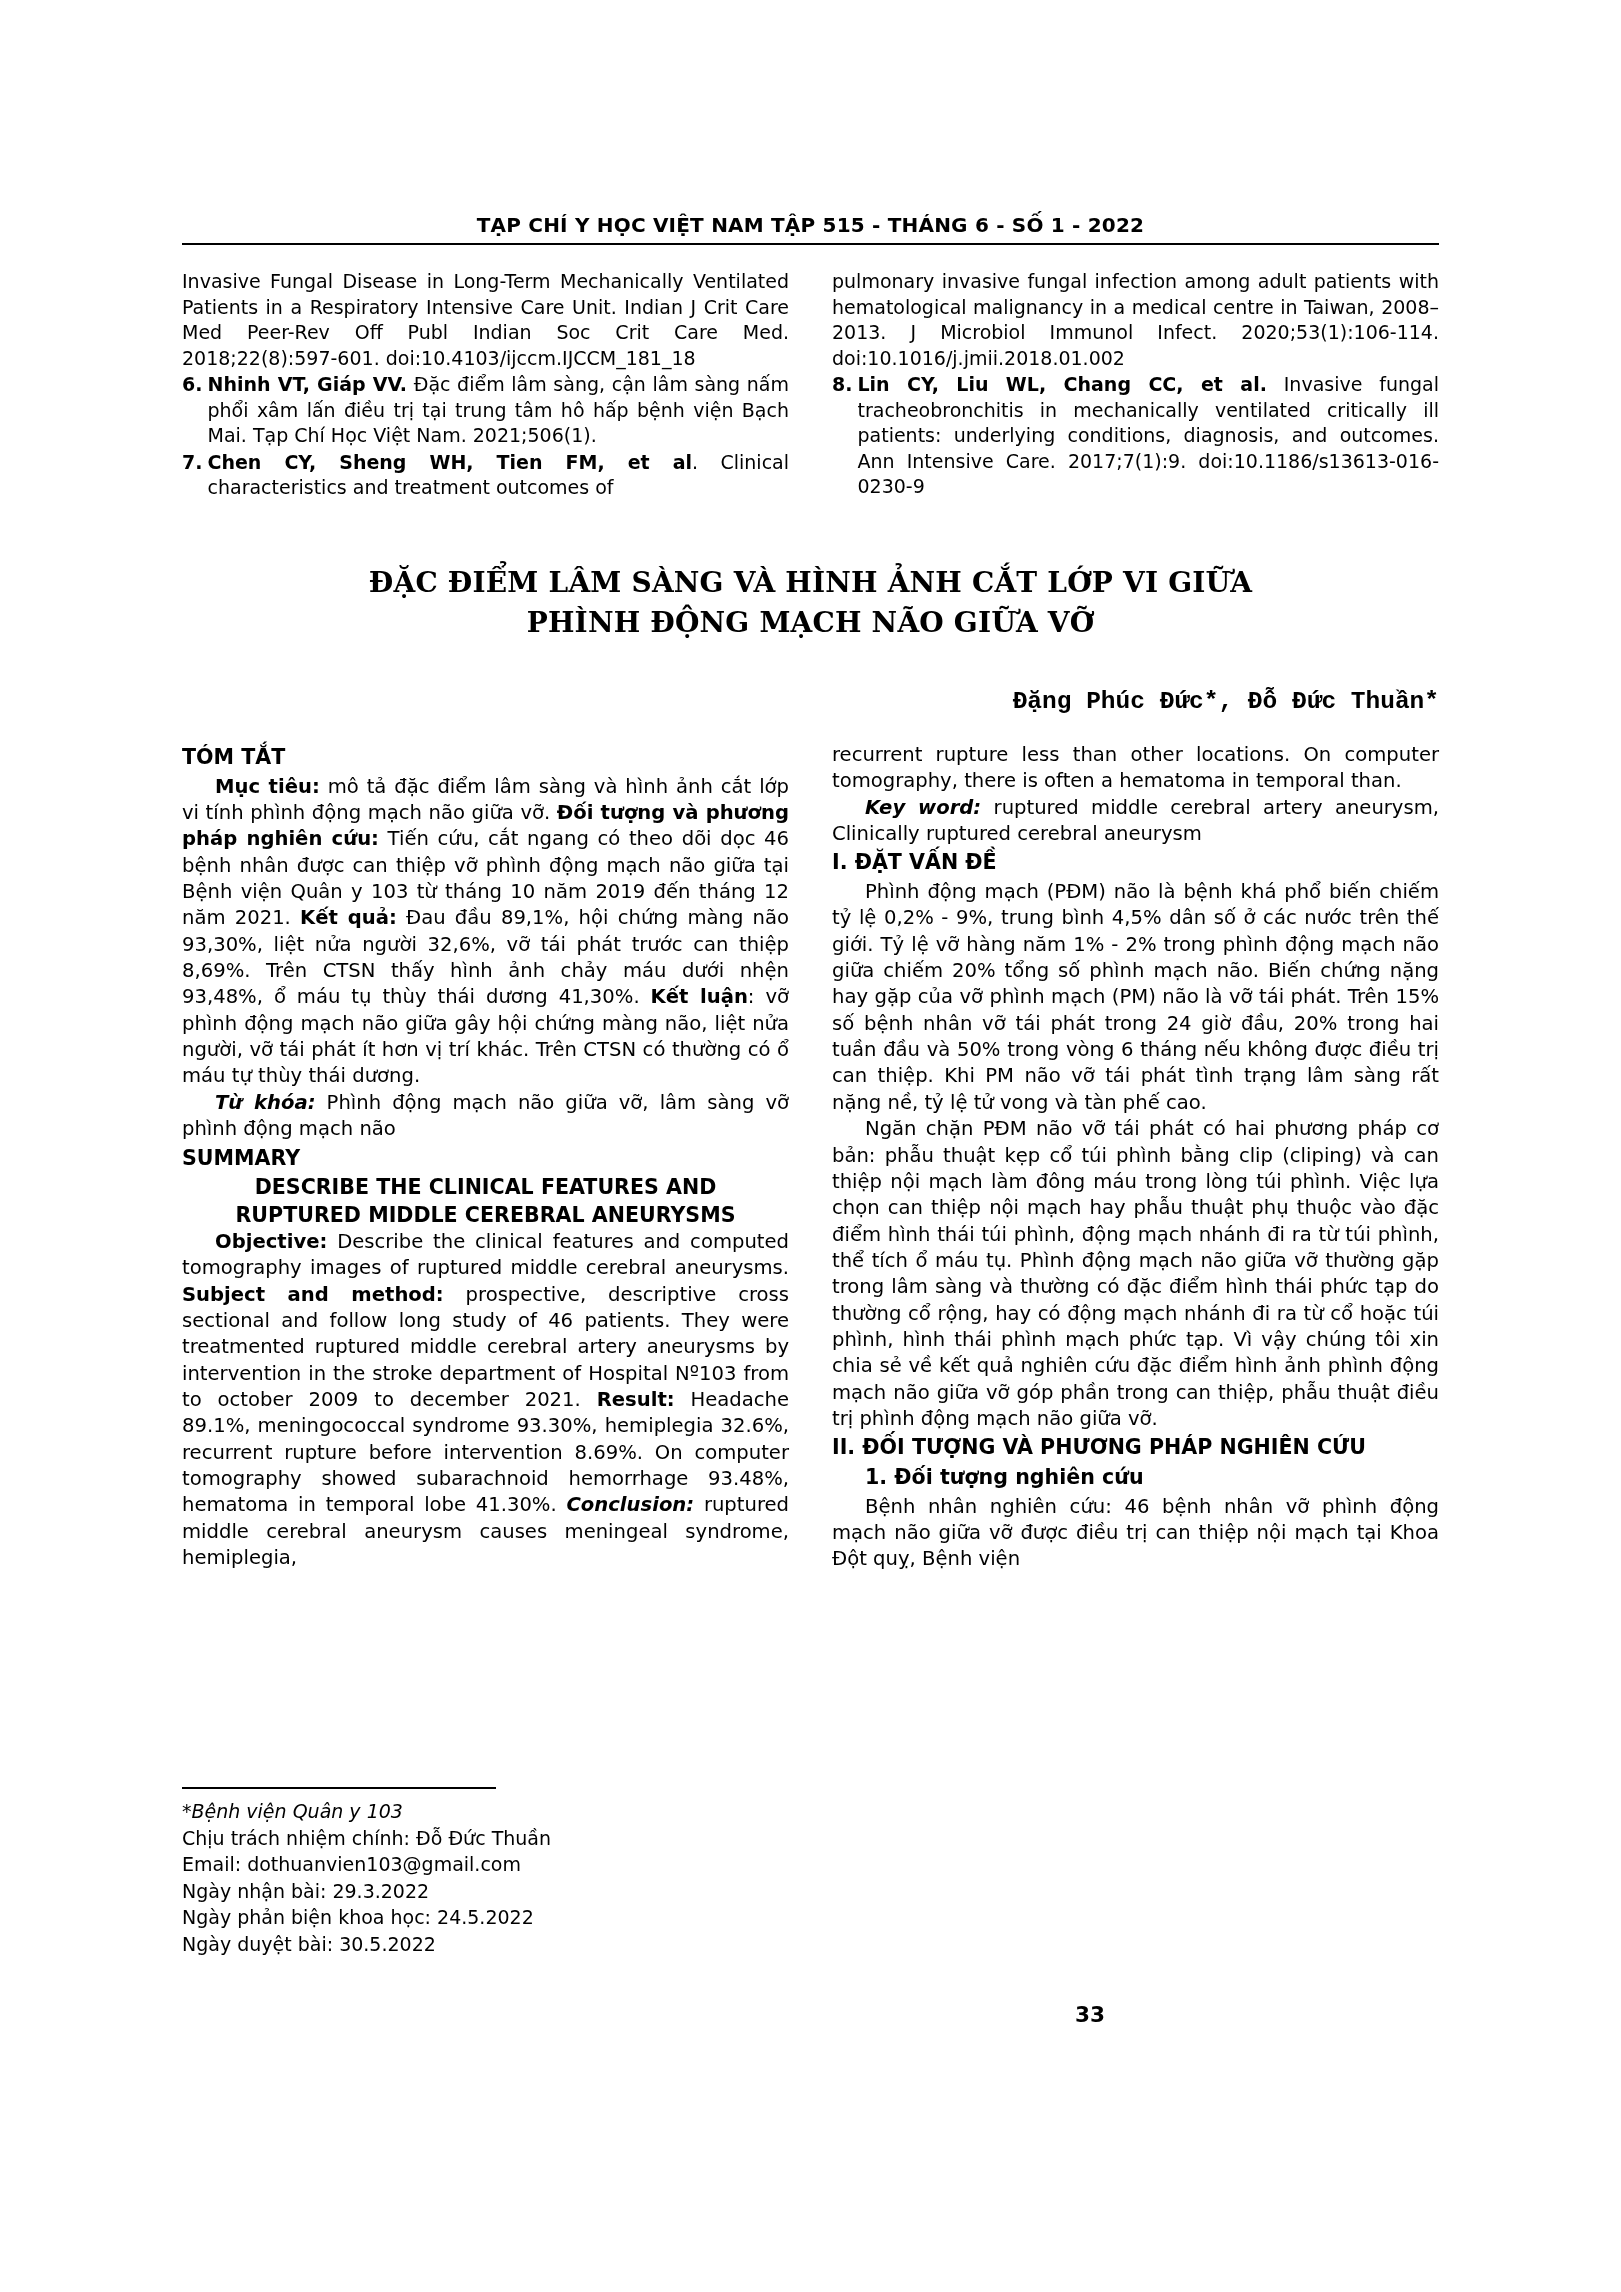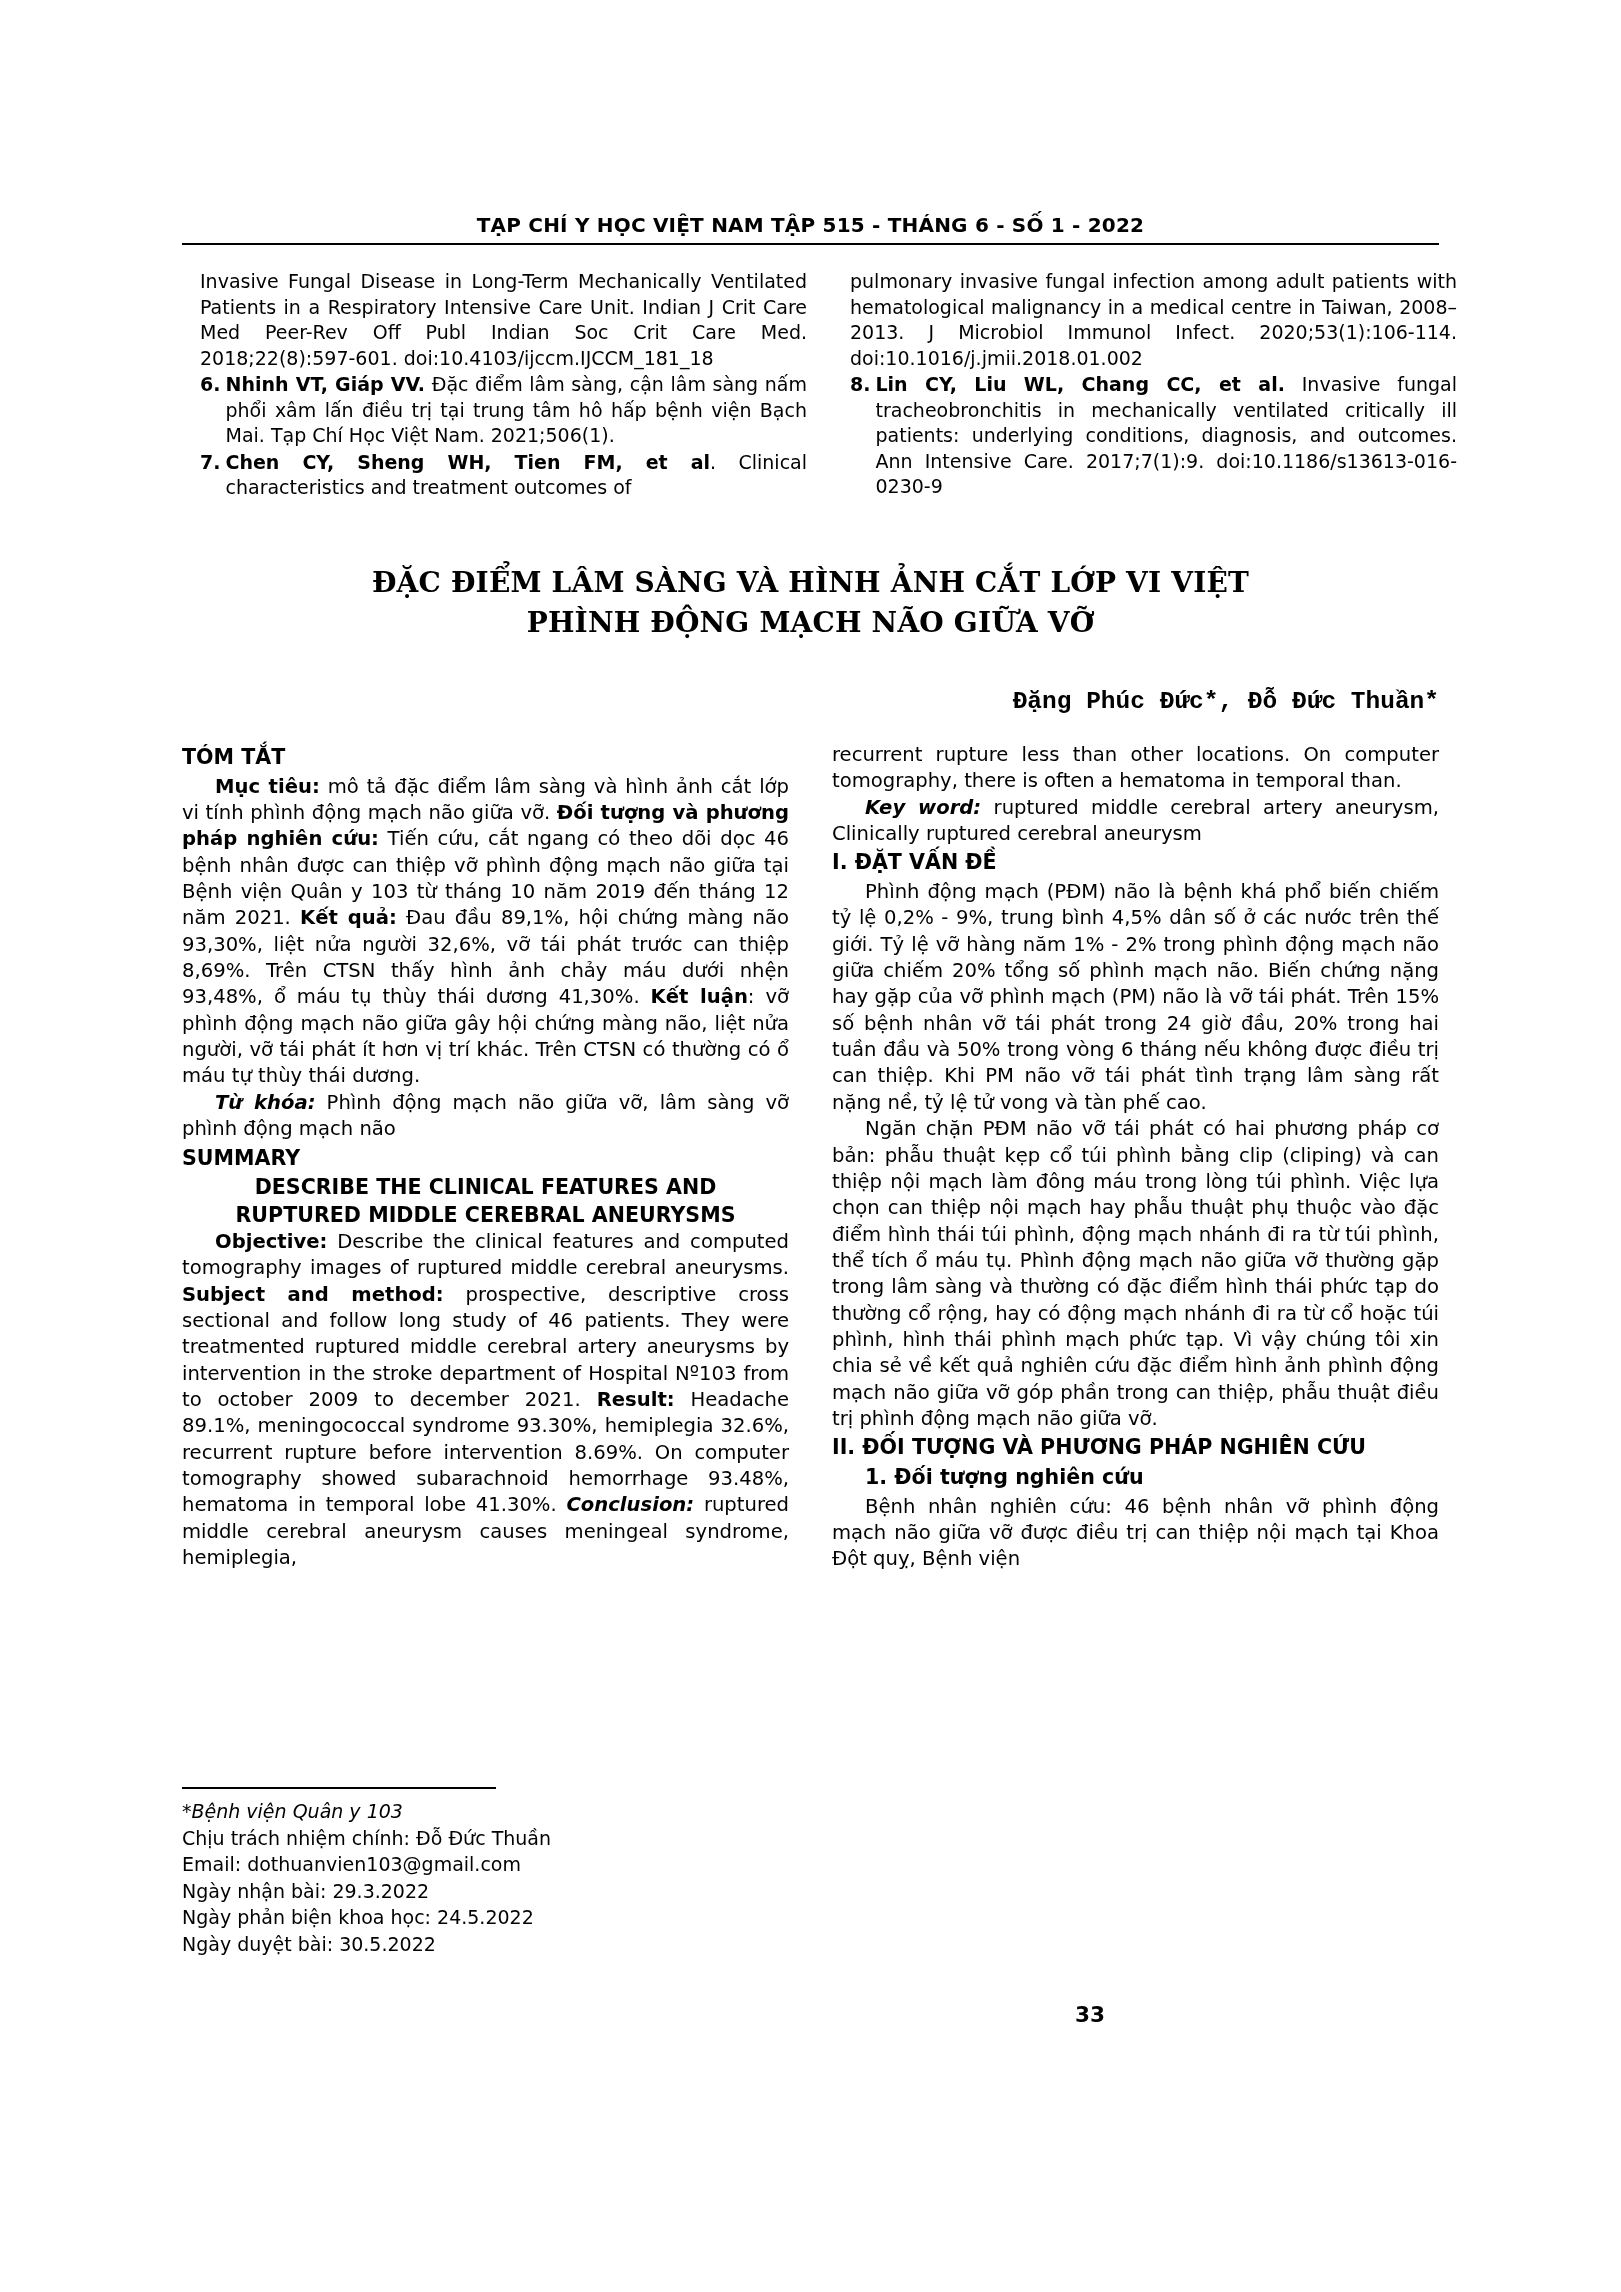--- a/index.html
+++ b/index.html
@@ -42,21 +42,20 @@
   }
 
   
   .refs {
     position: absolute;
     left: 182px;
     top: 257px;
     width: 1257px;
     display: flex;
     gap: 43px;
-    margin-left: 18px;
   }
   .refs .col {
     width: 607px;
     font-size: 19px;
     line-height: 1.345;
     text-align: justify;
   }
   .ref-item {
     display: flex;
     margin-top: 1px;
@@ -188,21 +187,21 @@
     <div class="col">
       <div class="ref-plain">pulmonary invasive fungal infection among adult patients with hematological malignancy in a medical centre in Taiwan, 2008–2013. J Microbiol Immunol Infect. 2020;53(1):106-114. doi:10.1016/j.jmii.2018.01.002</div>
       <div class="ref-item">
         <span class="ref-num">8.</span>
         <span class="ref-body"><b>Lin CY, Liu WL, Chang CC, et al.</b><span> Invasive fungal tracheobronchitis in mechanically ventilated critically ill patients: underlying conditions, diagnosis, and outcomes. Ann Intensive Care. 2017;7(1):9. doi:10.1186/s13613-016-0230-9</span></span>
       </div>
     </div>
   </div>
 
   <div class="art-title">
-    <div>ĐẶC ĐIỂM LÂM SÀNG VÀ HÌNH ẢNH CẮT LỚP VI VIỆT</div>
+    <div>ĐẶC ĐIỂM LÂM SÀNG VÀ HÌNH ẢNH CẮT LỚP VI GIỮA</div>
     <div>PHÌNH ĐỘNG MẠCH NÃO GIỮA VỠ</div>
   </div>
   <div class="authors">Đặng Phúc Đức*, Đỗ Đức Thuần*</div>
 
   <div class="col-left">
     <div class="sec-head">TÓM TẮT</div>
     <p class="para"><b>Mục tiêu:</b><span> mô tả đặc điểm lâm sàng và hình ảnh cắt lớp vi tính phình động mạch não giữa vỡ. </span><b>Đối tượng và phương pháp nghiên cứu:</b><span> Tiến cứu, cắt ngang có theo dõi dọc 46 bệnh nhân được can thiệp vỡ phình động mạch não giữa tại Bệnh viện Quân y 103 từ tháng 10 năm 2019 đến tháng 12 năm 2021. </span><b>Kết quả:</b><span> Đau đầu 89,1%, hội chứng màng não 93,30%, liệt nửa người 32,6%, vỡ tái phát trước can thiệp 8,69%. Trên CTSN thấy hình ảnh chảy máu dưới nhện 93,48%, ổ máu tụ thùy thái dương 41,30%. </span><b>Kết luận</b><span>: vỡ phình động mạch não giữa  gây hội chứng màng não, liệt nửa người, vỡ tái phát ít hơn vị trí khác. Trên CTSN có thường có ổ máu tự thùy thái dương.</span></p>
     <p class="para"><b class="i" style="font-style:italic">Từ khóa:</b><span> Phình động mạch não giữa vỡ, lâm sàng vỡ phình động mạch não</span></p>
 
     <div class="sec-head">SUMMARY</div>

